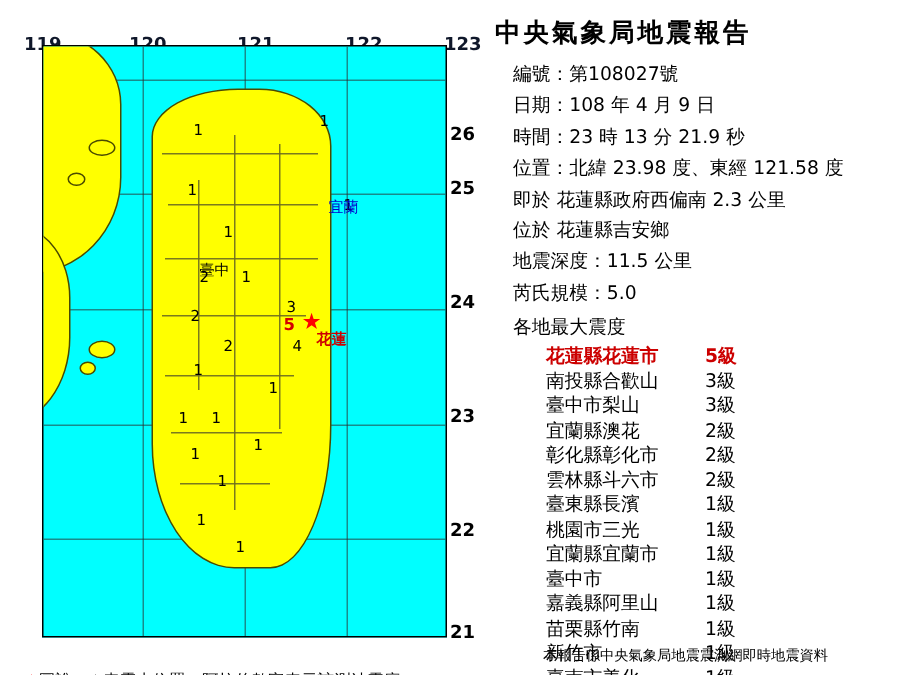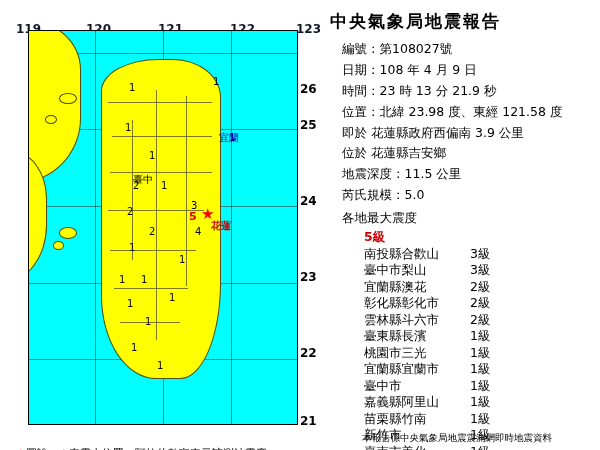--- a/index.html
+++ b/index.html
@@ -185,36 +185,37 @@
     <div class="rep-line">
       <span>日期：</span><span>108 年 4 月 9 日</span>
     </div>
     <div class="rep-line">
       <span>時間：</span><span>23 時 13 分 21.9 秒</span>
     </div>
     <div class="rep-line">
       <span>位置：</span><span>北緯 23.98 度、東經 121.58 度</span>
     </div>
     <div class="rep-line">
-      <span>即於</span>&nbsp;<span>花蓮縣政府西偏南 3.9 公里</span>
+      <span>即於</span>&nbsp;<span>花蓮縣政府西偏南 2.3 公里</span>
     </div>
     <div class="rep-line">
       <span>位於</span>&nbsp;<span>花蓮縣吉安鄉</span>
     </div>
     <div class="rep-line">
       <span>地震深度：</span><span>11.5 公里</span>
     </div>
     <div class="rep-line">
       <span>芮氏規模：</span><span>5.0</span>
     </div>
 
     <div class="rep-sub">各地最大震度</div>
 
     <div class="intensity-list">
       <div class="int-row hl">
+        <span class="place">花蓮縣花蓮市</span>
         <span class="val">5級</span>
       </div>
       <div class="int-row">
         <span class="place">南投縣合歡山</span>
         <span class="val">3級</span>
       </div>
       <div class="int-row">
         <span class="place">臺中市梨山</span>
         <span class="val">3級</span>
       </div>

